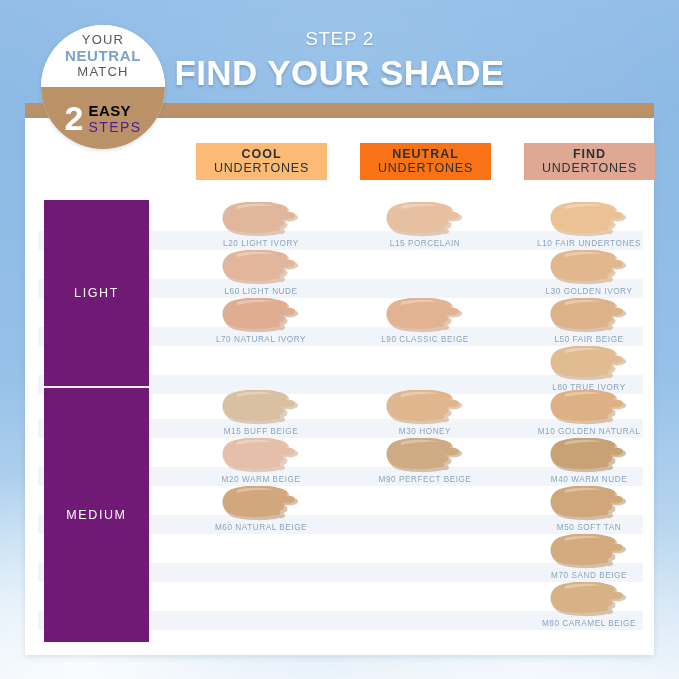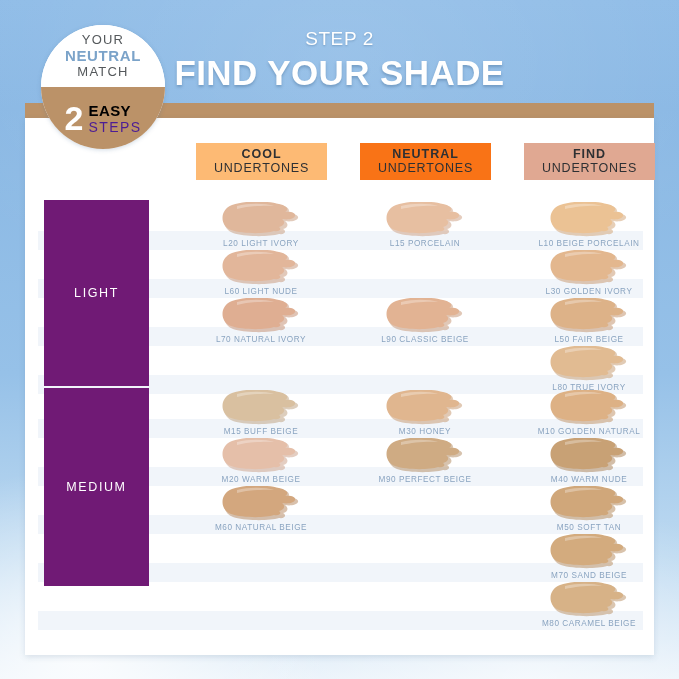--- a/index.html
+++ b/index.html
@@ -190,21 +190,21 @@
       <div class="lbl">L90 CLASSIC BEIGE</div>
     </div>
     <div class="cell" style="left: 489px; top: 84px;">
       <div class="smear">
         <svg viewBox="0 0 84 36" xmlns="http://www.w3.org/2000/svg">
           <path d="M14 5 C28 -1, 50 0, 62 3 C70 5, 72 9, 68 12 C74 11, 80 13, 79 16 C78 19, 71 20, 66 19 C70 22, 69 26, 64 27 C68 29, 66 33, 60 32 C50 35, 26 35, 14 31 C3 27, 1 12, 14 5 Z" fill="#d3a87c" opacity="0.55"></path>
           <path d="M13 3 C27 -2, 49 -1, 60 2 C69 4, 70 8, 66 10 C72 9, 77 11, 76 14 C75 17, 69 18, 63 17 C67 20, 65 24, 60 25 C63 27, 61 30, 55 29 C46 32, 24 32, 12 28 C1 24, 0 8, 13 3 Z" fill="#ebc294"></path>
           <path d="M18 4 C30 1, 46 1, 55 4 C47 3, 30 4, 18 7 Z" fill="#ffffff" opacity="0.30"></path>
         </svg>
       </div>
-      <div class="lbl">L10 BEIGE PORCELAIN</div>
+      <div class="lbl">L10 FAIR UNDERTONES</div>
     </div>
     <div class="cell" style="left: 489px; top: 132px;">
       <div class="smear">
         <svg viewBox="0 0 84 36" xmlns="http://www.w3.org/2000/svg">
           <path d="M14 5 C28 -1, 50 0, 62 3 C70 5, 72 9, 68 12 C74 11, 80 13, 79 16 C78 19, 71 20, 66 19 C70 22, 69 26, 64 27 C68 29, 66 33, 60 32 C50 35, 26 35, 14 31 C3 27, 1 12, 14 5 Z" fill="#cb9d76" opacity="0.55"></path>
           <path d="M13 3 C27 -2, 49 -1, 60 2 C69 4, 70 8, 66 10 C72 9, 77 11, 76 14 C75 17, 69 18, 63 17 C67 20, 65 24, 60 25 C63 27, 61 30, 55 29 C46 32, 24 32, 12 28 C1 24, 0 8, 13 3 Z" fill="#e3b78e"></path>
           <path d="M18 4 C30 1, 46 1, 55 4 C47 3, 30 4, 18 7 Z" fill="#ffffff" opacity="0.30"></path>
         </svg>
       </div>
       <div class="lbl">L30 GOLDEN IVORY</div>
@@ -222,21 +222,21 @@
     <div class="cell" style="left: 489px; top: 228px;">
       <div class="smear">
         <svg viewBox="0 0 84 36" xmlns="http://www.w3.org/2000/svg">
           <path d="M14 5 C28 -1, 50 0, 62 3 C70 5, 72 9, 68 12 C74 11, 80 13, 79 16 C78 19, 71 20, 66 19 C70 22, 69 26, 64 27 C68 29, 66 33, 60 32 C50 35, 26 35, 14 31 C3 27, 1 12, 14 5 Z" fill="#c9a179" opacity="0.55"></path>
           <path d="M13 3 C27 -2, 49 -1, 60 2 C69 4, 70 8, 66 10 C72 9, 77 11, 76 14 C75 17, 69 18, 63 17 C67 20, 65 24, 60 25 C63 27, 61 30, 55 29 C46 32, 24 32, 12 28 C1 24, 0 8, 13 3 Z" fill="#e1bb92"></path>
           <path d="M18 4 C30 1, 46 1, 55 4 C47 3, 30 4, 18 7 Z" fill="#ffffff" opacity="0.30"></path>
         </svg>
       </div>
       <div class="lbl">L80 TRUE IVORY</div>
     </div>
-    <div class="sideband" style="top: 270px; height: 198px;">
+    <div class="sideband" style="top: 270px; height: 254px;">
       <span>MEDIUM</span>
     </div>
     <div class="cell" style="left: 161px; top: 272px;">
       <div class="smear">
         <svg viewBox="0 0 84 36" xmlns="http://www.w3.org/2000/svg">
           <path d="M14 5 C28 -1, 50 0, 62 3 C70 5, 72 9, 68 12 C74 11, 80 13, 79 16 C78 19, 71 20, 66 19 C70 22, 69 26, 64 27 C68 29, 66 33, 60 32 C50 35, 26 35, 14 31 C3 27, 1 12, 14 5 Z" fill="#c1a687" opacity="0.55"></path>
           <path d="M13 3 C27 -2, 49 -1, 60 2 C69 4, 70 8, 66 10 C72 9, 77 11, 76 14 C75 17, 69 18, 63 17 C67 20, 65 24, 60 25 C63 27, 61 30, 55 29 C46 32, 24 32, 12 28 C1 24, 0 8, 13 3 Z" fill="#d9c0a0"></path>
           <path d="M18 4 C30 1, 46 1, 55 4 C47 3, 30 4, 18 7 Z" fill="#ffffff" opacity="0.30"></path>
         </svg>
       </div>

